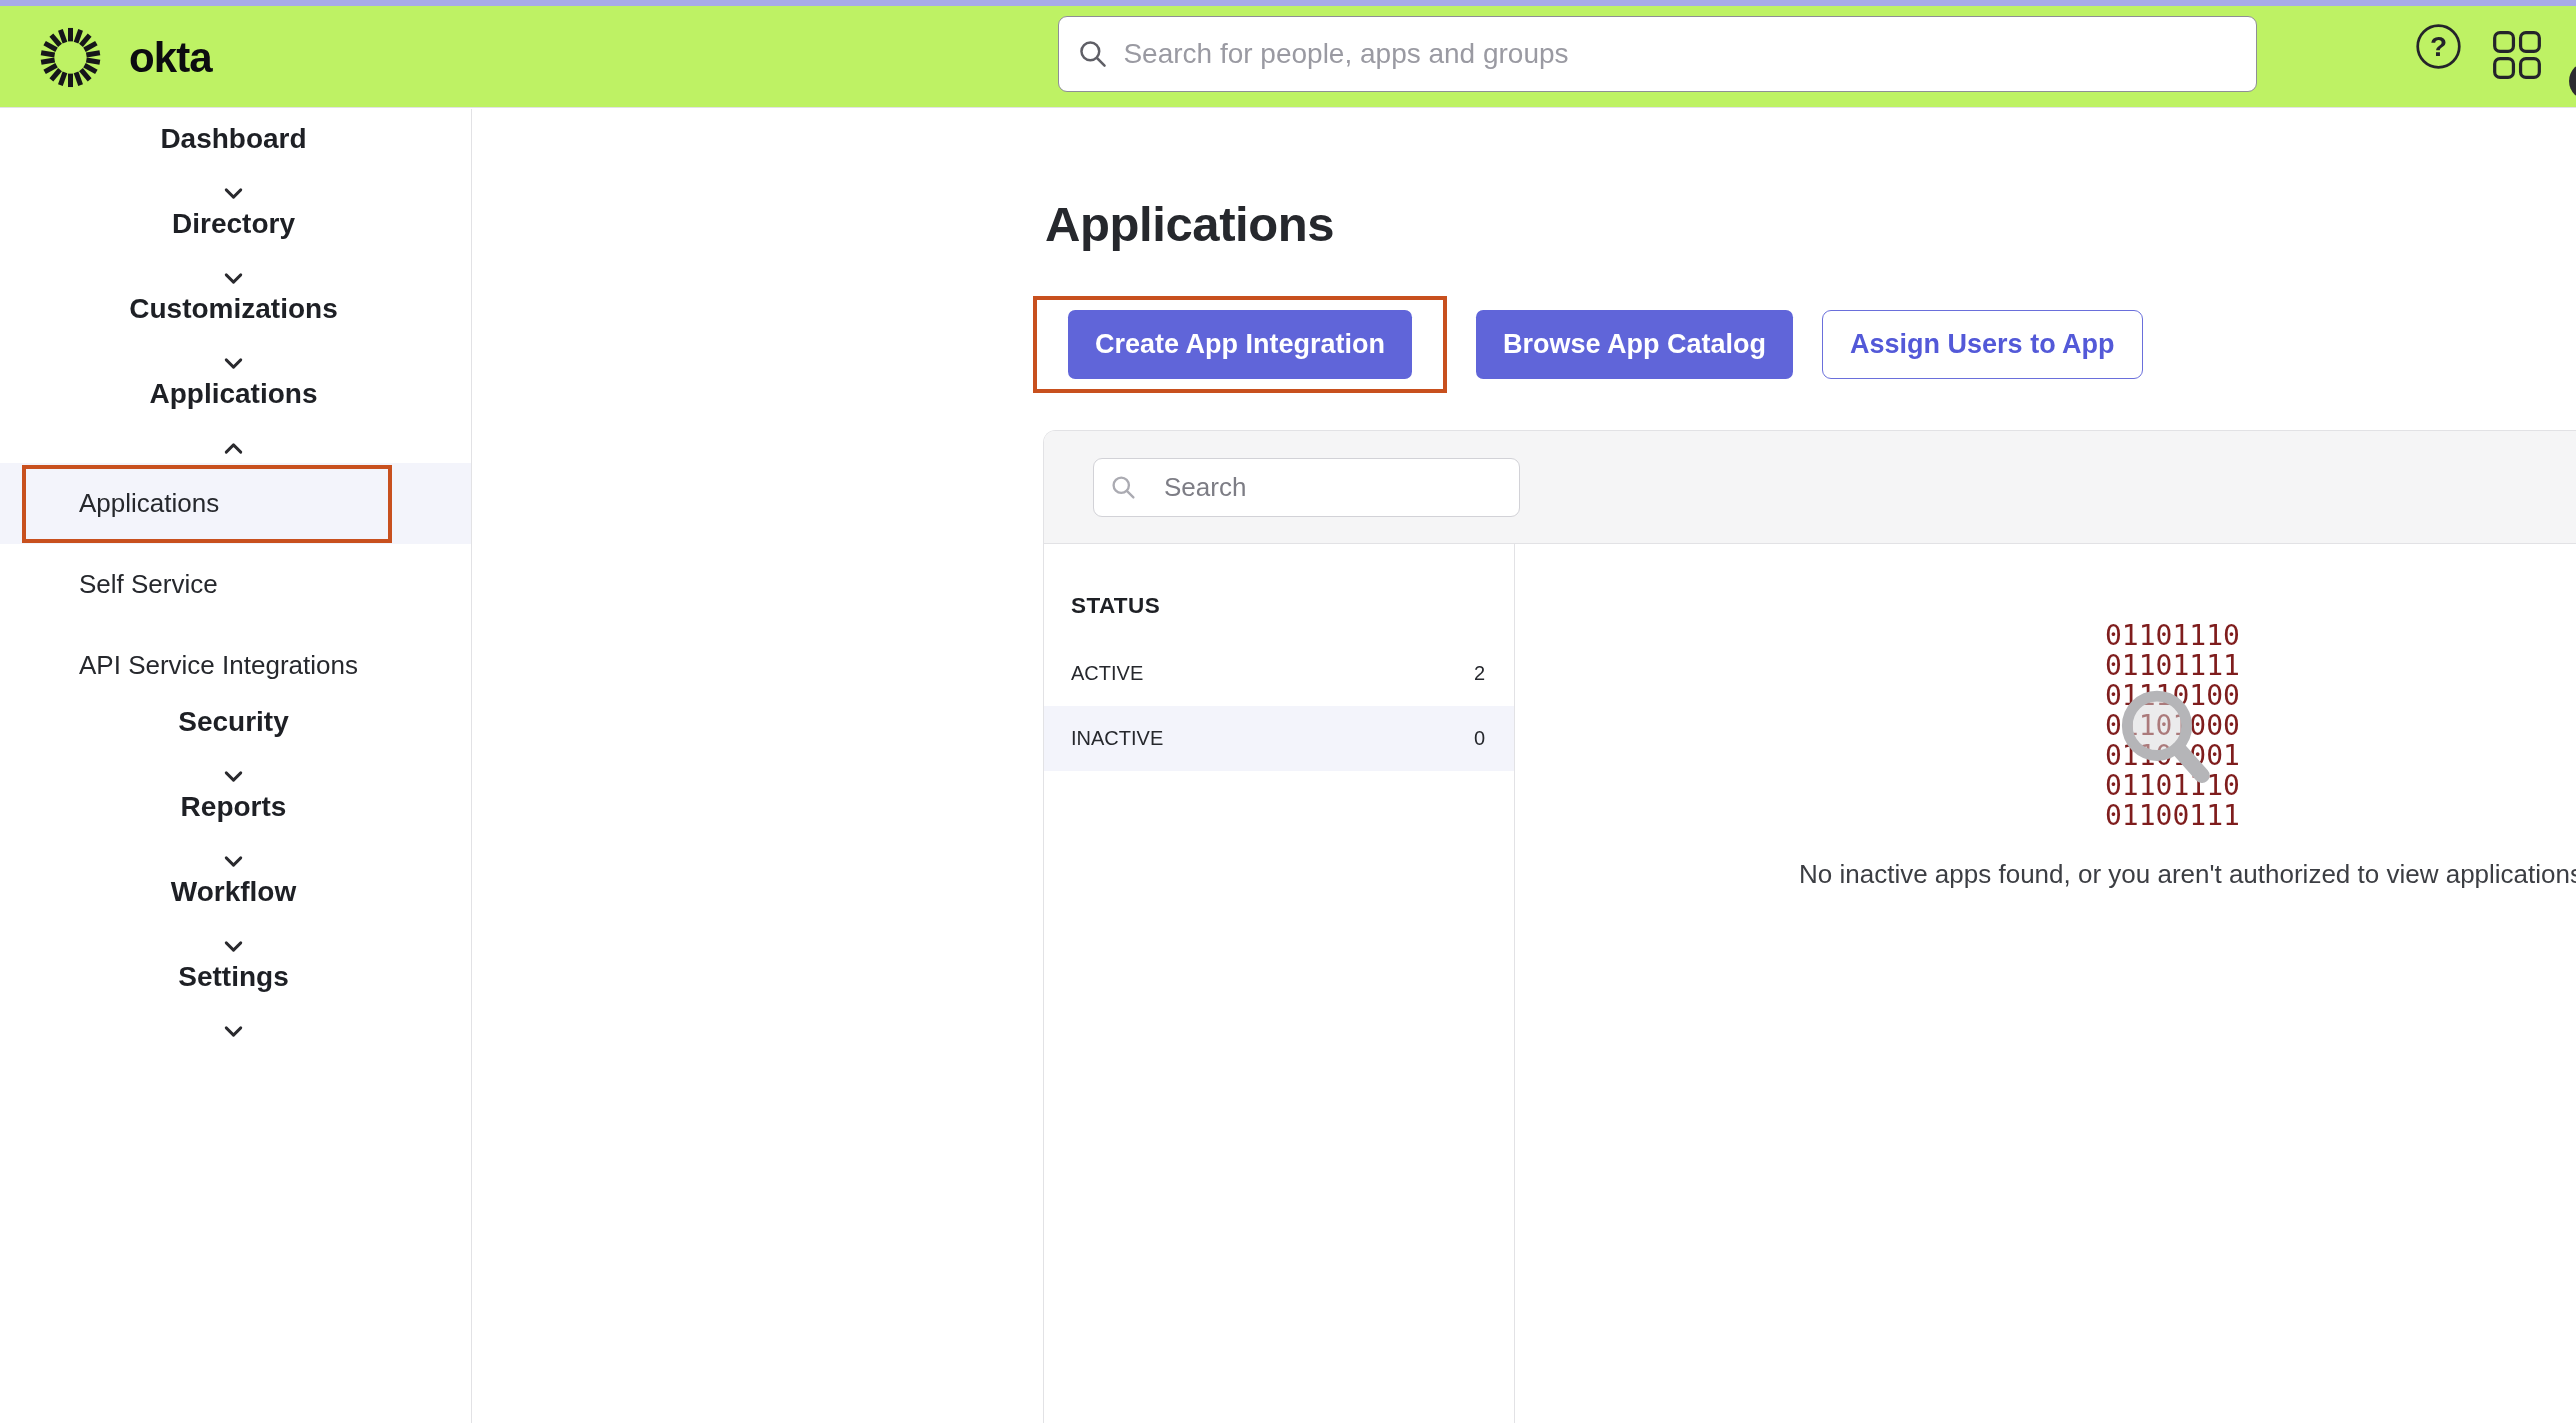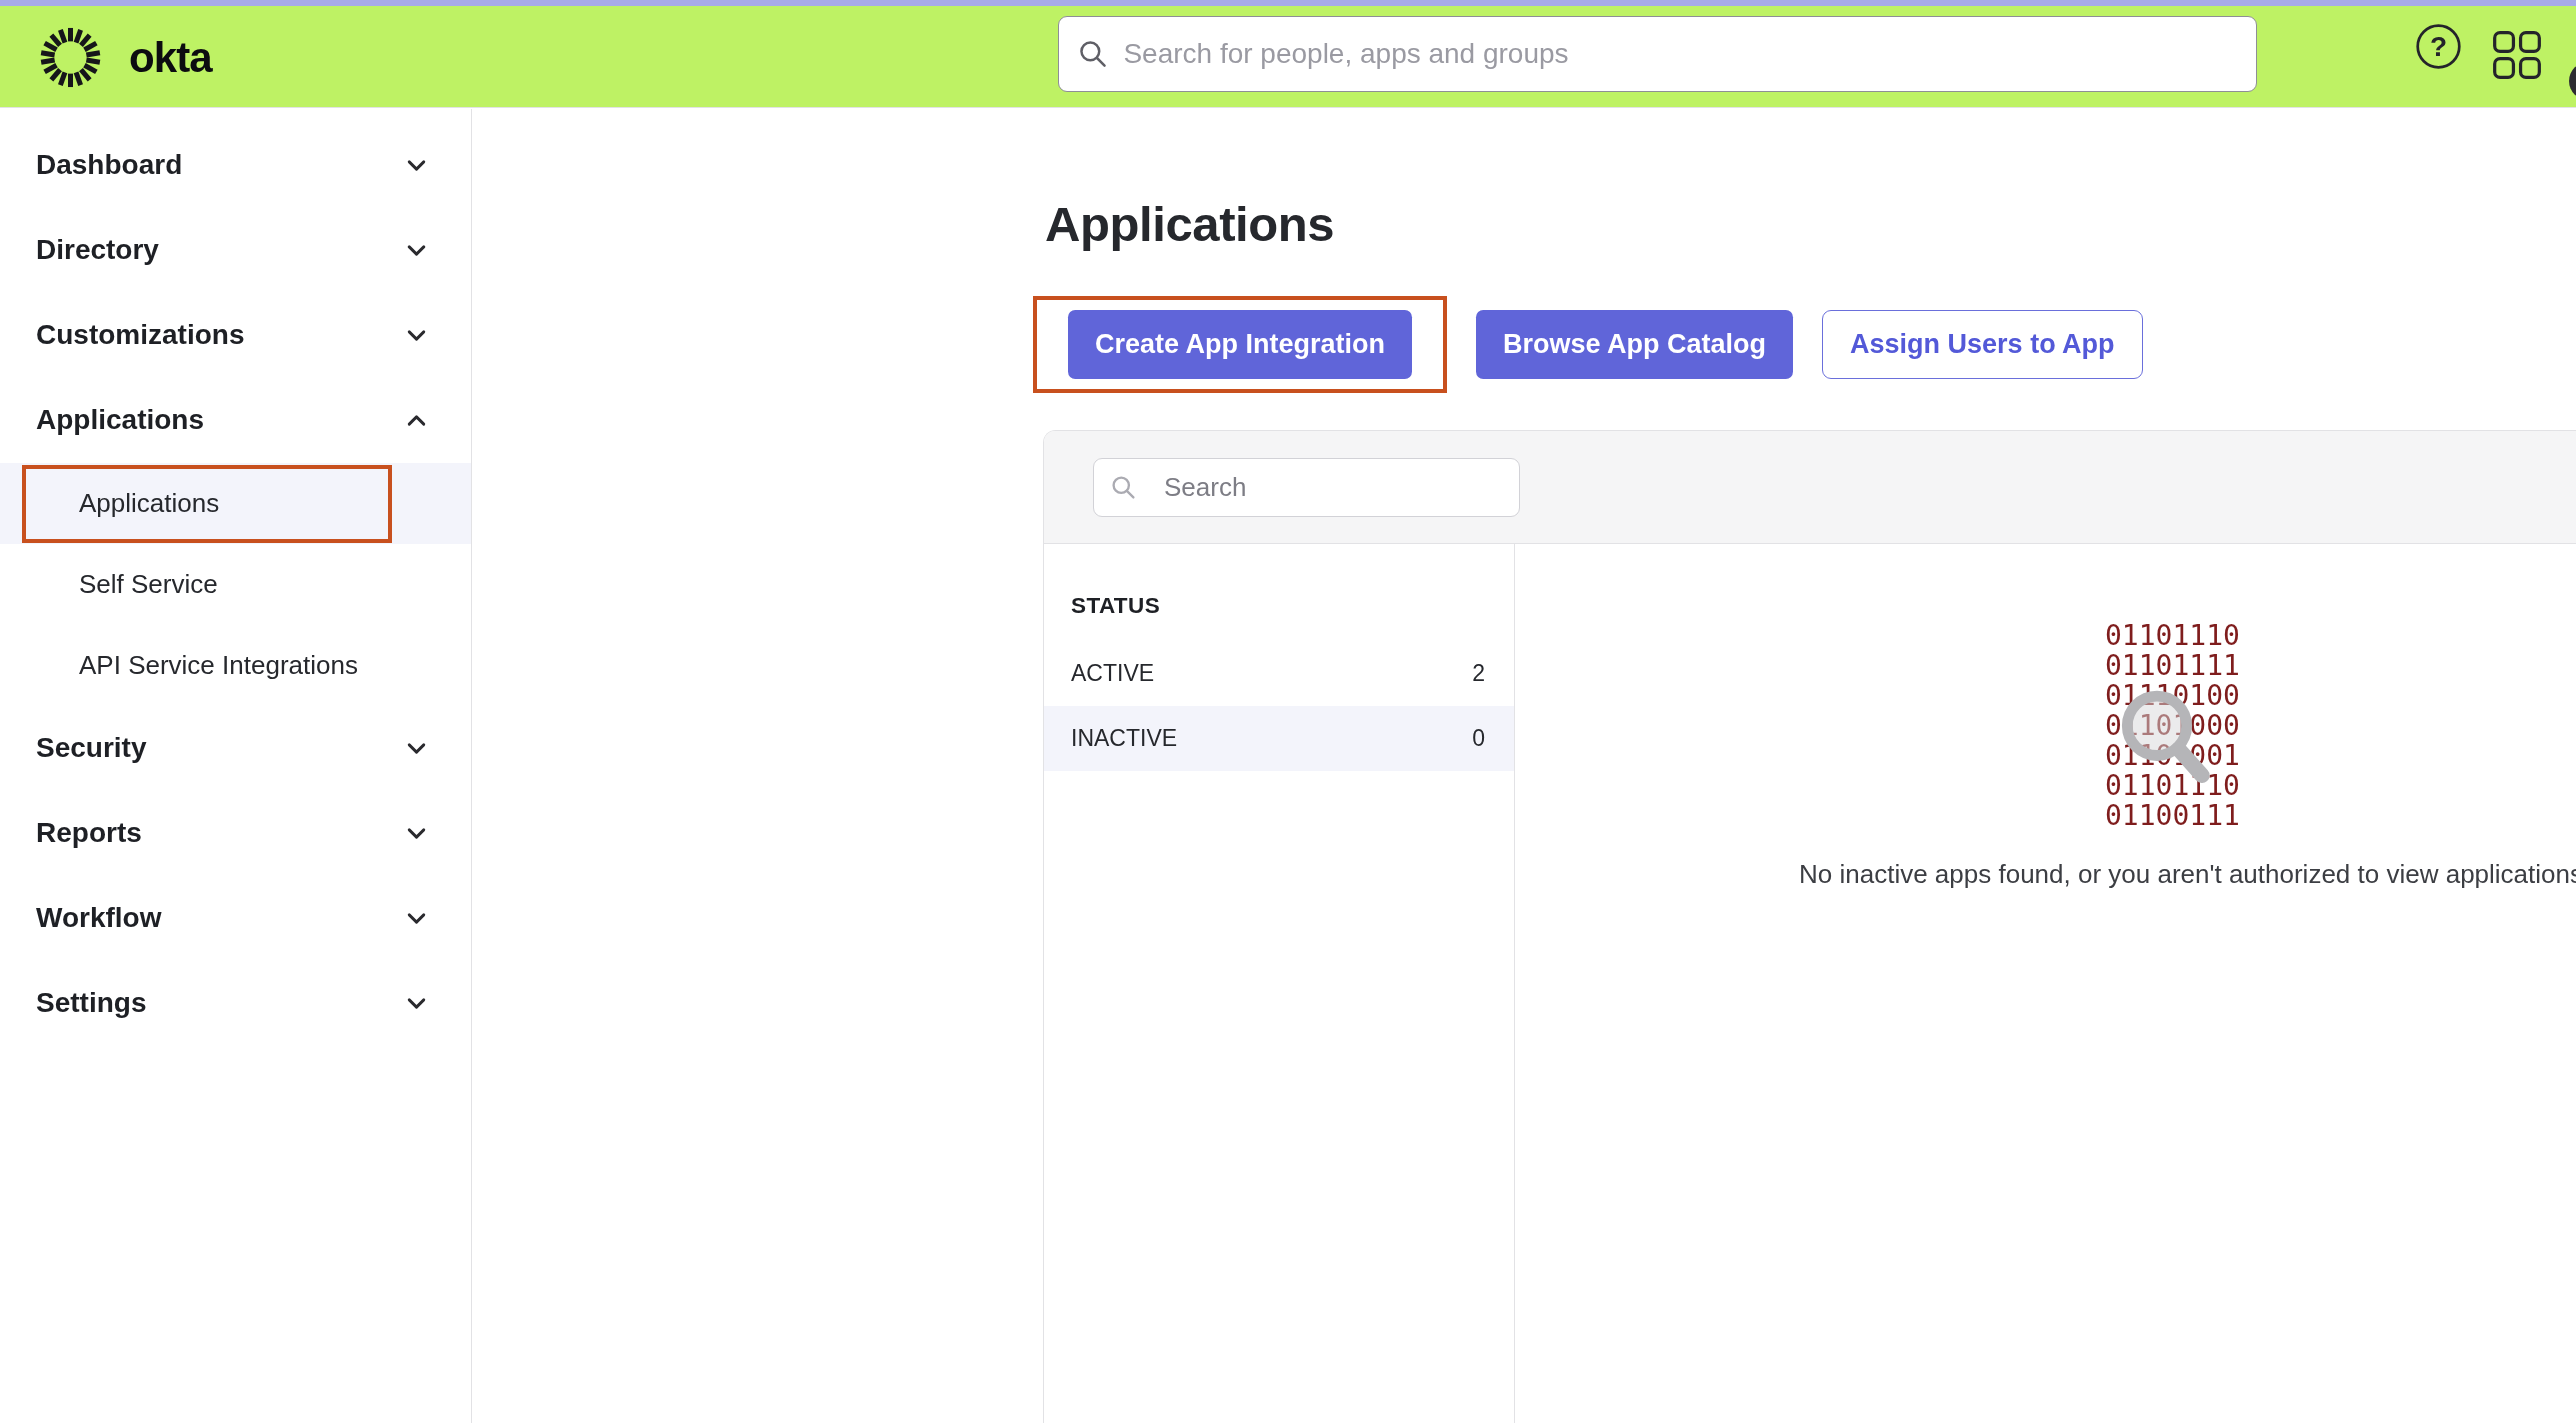--- a/index.html
+++ b/index.html
@@ -31,21 +31,21 @@
   .global-search input::placeholder{color:#9a9aa2;}
   .hdr-icon{position:absolute;cursor:pointer;}
   .help-icon{left:2415px;top:17px;width:47px;height:47px;}
   .grid-icon{left:2492px;top:23.4px;width:50px;height:50px;}
   .avatar{left:2569px;top:56px;width:38px;height:38px;border-radius:50%;background:#2c2c31;}
   
   .sidebar{position:absolute;left:0;top:109px;width:472px;height:1315px;background:#fff;
     border-right:1.8px solid var(--border);padding-top:13.5px;}
   .nav-item{display:flex;align-items:center;justify-content:space-between;
     padding:0 40px 0 36px;cursor:pointer;position:relative;}
-  .nav-item.top{height:85px;font-size:28px;font-weight:700;color:var(--ink);}
+  .nav-item.top{height:85px;font-size:28px;font-weight:700;color:var(--ink);flex-direction:column;}
   .nav-item.sub{height:81px;font-size:26px;font-weight:400;color:var(--ink-soft);padding-left:79px;}
   .nav-item .chevron{flex:0 0 auto;}
   .nav-item.chev-up .chevron{transform:rotate(180deg);}
   .nav-item.selected{background:var(--row-hl);}
   .nav-item.selected.annotated::after{content:'';position:absolute;left:21.6px;top:2.7px;
     width:362px;height:70px;border:4.5px solid var(--orange);pointer-events:none;}
   
   .page-title{position:absolute;left:1045px;top:196px;font-size:49px;font-weight:700;
     color:var(--ink-soft);letter-spacing:-0.4px;}
   .btn-row{position:absolute;left:1033px;top:296px;display:flex;align-items:center;gap:29px;}
@@ -64,21 +64,21 @@
   .panel-search{width:427px;height:59px;background:#fff;border:1.8px solid #d2d2d7;border-radius:9px;
     display:flex;align-items:center;padding:0 16px;gap:27px;}
   .panel-search input{flex:1;border:none;outline:none;font-size:26px;color:#33343a;
     font-family:"Liberation Sans",sans-serif;background:transparent;}
   .panel-search input::placeholder{color:#7d7d85;}
   .panel-body{flex:1;display:flex;min-height:0;}
   .filter-col{width:471px;border-right:1.8px solid var(--border);padding-top:49px;}
   .filter-header{font-size:22.5px;font-weight:700;letter-spacing:0.4px;color:var(--ink);
     padding-left:27px;margin-bottom:21.6px;}
   .filter-row{height:65px;display:flex;align-items:center;justify-content:space-between;
-    padding:0 29px 0 27px;font-size:23px;color:var(--ink-soft);cursor:pointer;}
+    padding:0 29px 0 27px;font-size:20px;color:var(--ink-soft);cursor:pointer;}
   .filter-row.selected{background:var(--row-hl);}
   .results{flex:1;position:relative;}
   .binary{position:absolute;left:590px;top:77px;white-space:pre;text-align:center;
     font-family:"DejaVu Sans Mono","Liberation Mono",monospace;font-size:28px;line-height:30px;
     color:#7f1d1d;}
   .magnifier{position:absolute;left:588px;top:135px;}
   .empty-msg{position:absolute;left:284px;top:315px;font-size:26px;color:#3c3e43;white-space:nowrap;}
   svg{display:block;}
 </style>
 </head>

